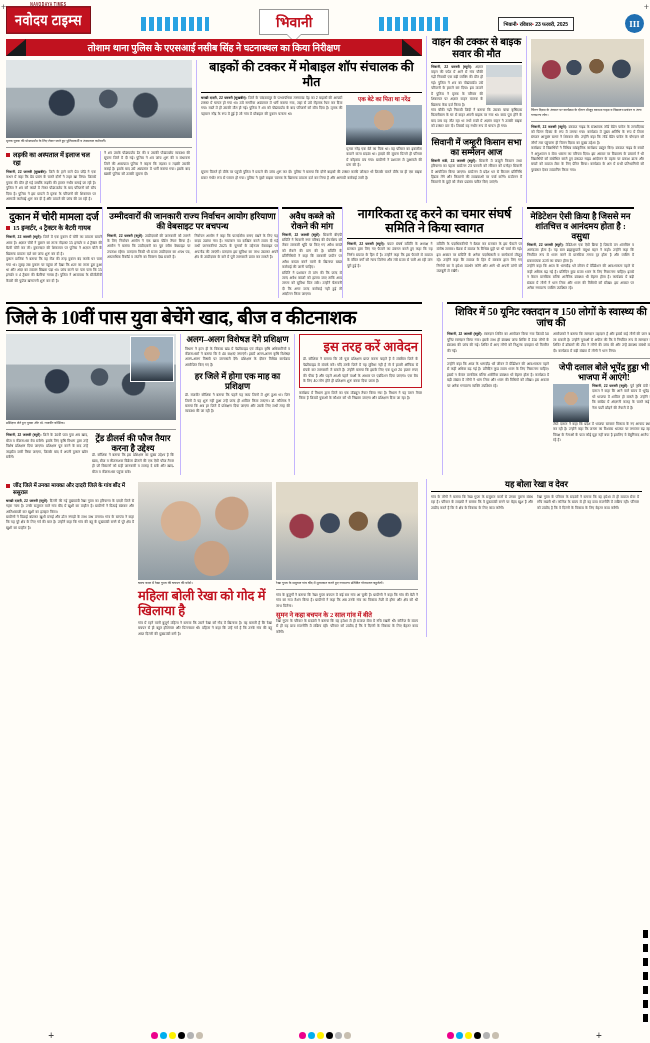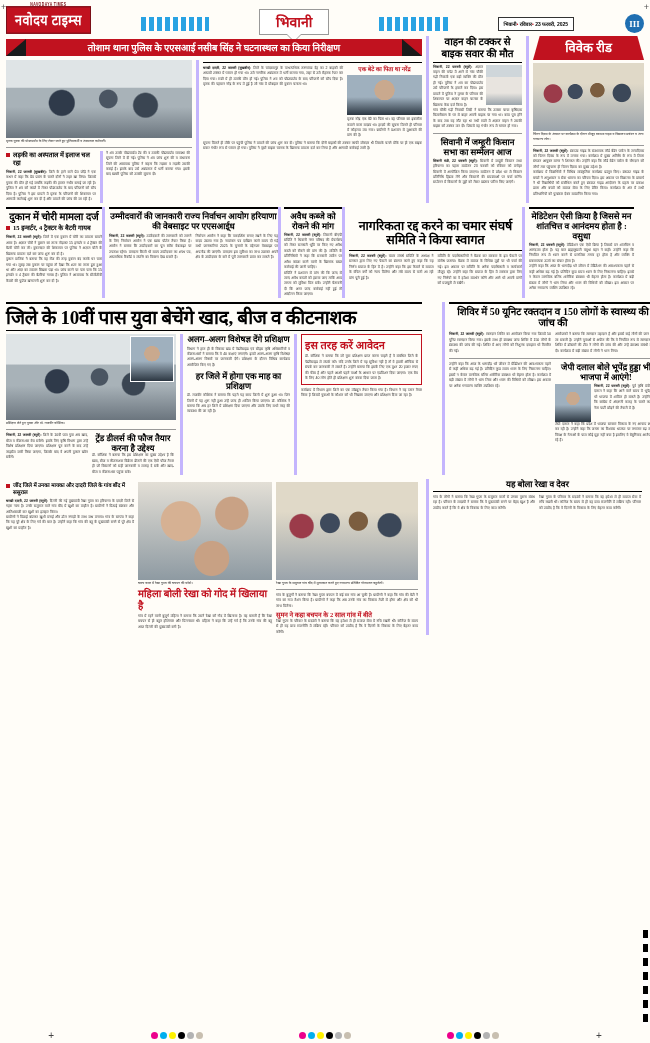--- a/index.html
+++ b/index.html
@@ -102,21 +102,21 @@
   .redhead { color: #c1121f; font-family:"Liberation Serif",serif; font-weight: bold; }
   .bullet { display:flex; gap:3px; align-items:flex-start; font-family:"Liberation Serif",serif; font-weight:bold; font-size:6.5px; line-height:1.25; }
   .bullet:before { content:""; width:4px;height:4px;background:#c1121f; flex:none; margin-top:2px; }
 
   
   .vivek-flag {
     background:#c1121f; color:#fff; font-family:"Liberation Serif",serif; font-weight:bold;
     font-size: 13px; text-align:center; padding: 2px 0 4px; position: relative;
     clip-path: polygon(6% 0, 94% 0, 100% 100%, 0% 100%);
   }
-  .vrule { border-left: 3px solid #c4b5fd; }
+  .vrule { border-left: 1px solid #c4b5fd; }
 
   
   .big-banner { border-top: 2px solid #000; border-bottom: 1px solid #000; padding: 3px 0 2px; }
 
   
   .regstrip { position:absolute; bottom: 2px; left: 0; width: 650px; display:flex; justify-content: space-around; align-items:center; }
   .dots { display:flex; gap: 2px; }
   .dots i { width: 7px; height: 7px; border-radius:50%; display:block; }
   .crossmark { font-size: 10px; color:#444; }
   .edgebar { position:absolute; right: 2px; top: 930px; width: 5px; height: 95px; background: repeating-linear-gradient(180deg,#000 0 8px,#fff 8px 14px); }
@@ -167,20 +167,21 @@
               </div>
             </div>
             <div style="width:90px;" class="vrule">
               <div class="body-txt" style="padding-left:3px;">ने शव उसके पोस्टमार्टम टेंट की व उसकी पोस्टमार्टम व्यवस्था की सूचना जिले में दी गई। पुलिस ने शव जांच शुरू की व संभावना जिले की आसपास पुलिस ने कहना कि लड़का व लड़की उसकी कराई है। इसके बाद उसे अस्पताल में भर्ती कराया गया। इसके बाद खबरी पुलिस को उसकी सूचना दी।</div>
             </div>
           </div>
         </div>
 
         <div style="width:226px;" class="vrule">
           <div style="padding-left:4px;">
+            <h2 class="head h-lg" style="text-align:center;">बाइकों की टक्कर में मोबाइल शॉप संचालक की मौत</h2>
             <div class="rule-thin" style="margin-top:2px;"></div>
             <div class="cols2" style="margin-top:3px;">
               <div style="width:142px;">
                 <div class="body-txt">
                   <span class="dateline">चरखी दादरी, 22 फरवरी (सुखबीर):</span>
                   <span>जिले के चांदबसपुर के पत्थरपंथिक तरुणावट देह का 2 बाइकों की आपसी टक्कर में घायल हो गया था। उसे नागरिक अस्पताल में भर्ती कराया गया, जहां से उसे रोहतक रेफर कर दिया गया। रास्ते में ही उसकी मौत हो गई। पुलिस ने शव को पोस्टमार्टम के बाद परिजनों को सौंप दिया है। मृतक की पहचान नरेंद्र के रूप में हुई है जो गांव में मोबाइल की दुकान चलाता था।</span>
                 </div>
               </div>
               <div style="width:76px;">
                 <div class="redhead" style="font-size:6px;text-align:center;line-height:1.2;">एक बेटे का पिता था नरेंद्र</div>
@@ -207,21 +208,20 @@
       <div class="body-txt">गांव चौकी गढ़ी निवासी जिंदी ने बताया कि उसका चाचा कृषिदास बिजलीबाग के घर से बाहर अपनी बाइक पर गया था। काम पूरा होने के बाद जब वह लौट रहा था तभी रास्ते में अज्ञात वाहन ने उसकी बाइक को टक्कर मार दी। जिससे वह गंभीर रूप से घायल हो गया।</div>
       <div class="hr-d"></div>
       <h2 class="head h-sm" style="text-align:center;">सिवानी में जम्हूरी किसान सभा का सम्मेलन आज</h2>
       <div class="body-txt" style="margin-top:2px;">
         <span class="dateline">सिवानी मंडी, 22 फरवरी (ब्यूरो):</span>
         <span>सिवानी में जम्हूरी किसान सभा हरियाणा का पहला सम्मेलन 23 फरवरी को रविवार को मनोहर सिवानी में आयोजित किया जाएगा। सम्मेलन में प्रदेश भर से किसान प्रतिनिधि हिस्सा लेंगे और किसानों की समस्याओं पर चर्चा करेंगे। सम्मेलन में किसानों के मुद्दों को लेकर प्रस्ताव पारित किए जाएंगे।</span>
       </div>
     </div>
 
     <div class="lead-right vrule" style="padding-left:4px;">
-      <div class="vivek-flag">विवेक रीड</div>
       <div class="photo group" style="height:68px;margin-top:3px;"></div>
       <div class="cap">चिंतन दिवस के अवसर पर कार्यक्रम के दौरान मौजूद स्काउट गाइड व विद्यालय प्रबंधन व अन्य गणमान्य लोग।</div>
       <div class="hr-d"></div>
       <div class="body-txt">
         <span class="dateline">भिवानी, 22 फरवरी (ब्यूरो):</span>
         <span>स्काउट गाइड के संस्थापक लॉर्ड बेडेन पावेल के जन्मदिवस को चिंतन दिवस के रूप में मनाया गया। कार्यक्रम में मुख्य अतिथि के रूप में जिला संगठन आयुक्त सागर ने शिरकत की। उन्होंने कहा कि लॉर्ड बेडेन पावेल के योगदान को लोगों तक पहुंचाना ही चिंतन दिवस का मुख्य उद्देश्य है।</span>
       </div>
       <div class="body-txt">कार्यक्रम में विद्यार्थियों ने विभिन्न सांस्कृतिक कार्यक्रम प्रस्तुत किए। स्काउट गाइड के बच्चों ने अनुशासन व सेवा भावना का परिचय दिया। इस अवसर पर विद्यालय के प्राचार्य ने भी विद्यार्थियों को संबोधित करते हुए स्काउट गाइड आंदोलन के महत्व पर प्रकाश डाला और बच्चों को समाज सेवा के लिए प्रेरित किया। कार्यक्रम के अंत में सभी प्रतिभागियों को पुरस्कार देकर सम्मानित किया गया।</div>
     </div>
   </div>
@@ -238,21 +238,21 @@
       <div class="body-txt" style="margin-top:3px;">
         <span class="dateline">भिवानी, 22 फरवरी (ब्यूरो):</span>
         <span>जिले में एक दुकान में चोरी का मामला सामने आया है। अज्ञात चोरों ने दुकान का ताला तोड़कर 15 इन्वर्टर व 4 ट्रैक्टर की बैटरी चोरी कर ली। दुकानदार की शिकायत पर पुलिस ने अज्ञात चोरों के खिलाफ मामला दर्ज कर जांच शुरू कर दी है।</span>
       </div>
       <div class="body-txt">दुकान मालिक ने बताया कि वह रोज की तरह दुकान बंद करके घर चला गया था। सुबह जब दुकान पर पहुंचा तो देखा कि शटर का ताला टूटा हुआ था और अंदर का सामान बिखरा पड़ा था। जांच करने पर पता चला कि 15 इन्वर्टर व 4 ट्रैक्टर की बैटरियां गायब हैं। पुलिस ने आसपास के सीसीटीवी कैमरों की फुटेज खंगालनी शुरू कर दी है।</div>
     </div>
 
     <div style="width:176px;" class="vrule">
       <div style="padding-left:4px;">
         <div class="rule-top" style="padding-top:2px;">
-          <h2 class="head h-sm" style="text-align:center;">उम्मीदवारों की जानकारी राज्य निर्वाचन आयोग हरियाणा की वेबसाइट पर एएसआई्ध</h2>
+          <h2 class="head h-sm" style="text-align:center;">उम्मीदवारों की जानकारी राज्य निर्वाचन आयोग हरियाणा की वेबसाइट पर बचपन्ध</h2>
         </div>
         <div class="cols2" style="margin-top:3px;">
           <div style="width:84px;" class="body-txt">
             <span class="dateline">भिवानी, 22 फरवरी (ब्यूरो):</span>
             <span>उम्मीदवारों की जानकारी को जानने के लिए निर्वाचन आयोग ने एक खास पोर्टल तैयार किया है। आयोग ने बताया कि उम्मीदवारों का पूरा ब्यौरा वेबसाइट पर उपलब्ध रहेगा। मतदाता किसी भी समय उम्मीदवार का शपथ पत्र, आपराधिक रिकॉर्ड व संपत्ति का विवरण देख सकते हैं।</span>
           </div>
           <div style="width:84px;" class="body-txt">निर्वाचन आयोग ने कहा कि पारदर्शिता बनाए रखने के लिए यह कदम उठाया गया है। नामांकन पत्र दाखिल करते समय दी गई सभी जानकारियां 2025 के चुनावों के मद्देनजर वेबसाइट पर अपलोड की जाएंगी। मतदाता इस सुविधा का लाभ उठाकर अपने क्षेत्र के उम्मीदवार के बारे में पूरी जानकारी प्राप्त कर सकते हैं।</div>
         </div>
       </div>
     </div>
@@ -264,21 +264,21 @@
         </div>
         <div class="body-txt" style="margin-top:2px;">
           <span class="dateline">भिवानी, 22 फरवरी (ब्यूरो):</span>
           <span>सिवानी बीएपी समिति ने भिवानी नगर परिषद की मेयरशिप को लेकर सरकारी भूमि पर किए गए अवैध कब्जे को रोकने की मांग की है। समिति के प्रतिनिधियों ने कहा कि सरकारी जमीन पर अवैध कब्जा करने वालों के खिलाफ सख्त कार्रवाई की जानी चाहिए।</span>
         </div>
         <div class="body-txt">समिति ने प्रशासन से मांग की कि जल्द से जल्द अवैध कब्जों को हटाया जाए ताकि आम जनता को सुविधा मिल सके। उन्होंने चेतावनी दी कि अगर जल्द कार्रवाई नहीं हुई तो आंदोलन किया जाएगा।</div>
       </div>
     </div>
 
     <div style="width:180px;" class="vrule">
-      <div style="padding-left:4px;margin-top:12px;">
+      <div style="padding-left:4px;">
         <h2 class="head h-lg" style="text-align:center;">नागरिकता रद्द करने का चमार संघर्ष समिति ने किया स्वागत</h2>
         <div class="rule-thin" style="margin-top:2px;"></div>
         <div class="cols2" style="margin-top:3px;">
           <div style="width:86px;" class="body-txt">
             <span class="dateline">भिवानी, 22 फरवरी (ब्यूरो):</span>
             <span>चमार संघर्ष समिति के अध्यक्ष ने सरकार द्वारा लिए गए फैसले का स्वागत करते हुए कहा कि यह निर्णय समाज के हित में है। उन्होंने कहा कि इस फैसले से समाज के वंचित वर्गों को न्याय मिलेगा और लंबे समय से चली आ रही मांग पूरी हुई है।</span>
           </div>
           <div style="width:86px;" class="body-txt">समिति के पदाधिकारियों ने बैठक कर सरकार के इस फैसले पर संतोष जताया। बैठक में समाज के विभिन्न मुद्दों पर भी चर्चा की गई। इस अवसर पर समिति के अनेक पदाधिकारी व कार्यकर्ता मौजूद रहे। उन्होंने कहा कि समाज के हित में सरकार द्वारा लिए गए निर्णयों का वे हमेशा समर्थन करेंगे और आगे भी अपनी मांगों को मजबूती से रखेंगे।</div>
         </div>
       </div>
@@ -326,21 +326,21 @@
           <div style="padding-left:4px;">
             <h2 class="head h-sm" style="text-align:center;">अलग–अलग विशेषज्ञ देंगे प्रशिक्षण</h2>
             <div class="body-txt" style="margin-top:2px;">विभाग ने हाल ही के विकास खंड में पेस्टीसाइड एवं सीड्स कृषि अधिकारियों व कीटनाशकों ने बताया कि वे 40 कक्षाएं लगाएंगे। इसमें अलग-अलग कृषि विशेषज्ञ अलग-अलग विषयों पर जानकारी देंगे। प्रशिक्षण के दौरान विभिन्न कार्यक्रम आयोजित किए गए हैं।</div>
             <h2 class="head h-sm" style="text-align:center;margin-top:3px;">हर जिले में होगा एक माह का प्रशिक्षण</h2>
             <div class="body-txt" style="margin-top:2px;">डॉ. राजवीर कौशिक ने बताया कि पहले यह काम जिलों में शुरू हुआ था। जिन जिलों में यह शुरू नहीं हुआ उन्हें जल्द ही शामिल किया जाएगा। डॉ. कौशिक ने बताया कि अब हर जिले में प्रशिक्षण दिया जाएगा और उसके लिए सभी तरह की व्यवस्था की जा रही है।</div>
           </div>
         </div>
         <div style="width:128px;" class="vrule">
           <div style="padding-left:4px;">
             <div class="redbox">
-              <div class="redhead" style="font-size:11px;text-align:left;">इस तरह करें आवेदन</div>
+              <div class="redhead" style="font-size:13px;text-align:right;">इस तरह करें आवेदन</div>
               <div class="body-txt" style="margin-top:2px;">डॉ. कौशिक ने बताया कि जो युवा प्रशिक्षण प्राप्त करना चाहते हैं वे संबंधित जिले के पेस्टीसाइड से संपर्क करें। यदि उनके जिले में यह सुविधा नहीं है तो वे हमारी ऑफिस से संपर्क कर जानकारी ले सकते हैं। उन्होंने बताया कि इसके लिए एक मुश्त 20 हजार रुपए की फीस है और पहले आओ पहले पाओ के आधार पर एडमिशन दिया जाएगा। एक बैच के लिए 40 लोग होते ही प्रशिक्षण शुरू करवा दिया जाता है।</div>
             </div>
             <div class="body-txt" style="margin-top:3px;">कार्यक्रम में विभाग द्वारा जिले का एक मॉड्यूल तैयार किया गया है। विभाग ने यह प्लान तैयार किया है जिसमें युवाओं के कौशल को भी निखारा जाएगा और प्रशिक्षण दिया जा रहा है।</div>
           </div>
         </div>
       </div>
     </div>
 
     <div style="width:216px;" class="vrule">
       <div style="padding-left:4px;">
@@ -382,21 +382,21 @@
             </div>
           <div class="body-txt" style="margin-top:3px;">
             <span class="dateline">चरखी दादरी, 22 फरवरी (ब्यूरो):</span>
             <span>दिल्ली की नई मुख्यमंत्री रेखा गुप्ता का हरियाणा के दादरी जिले से गहरा नाता है। उनके ससुराल वाले गांव बौंद में खुशी का माहौल है। ग्रामीणों ने मिठाई बांटकर और आतिशबाजी कर खुशी का इजहार किया।</span>
           </div>
           <div class="body-txt">ग्रामीणों ने मिठाई बांटकर खुशी मनाई और ढोल नगाड़ों के साथ जश्न मनाया। गांव के सरपंच ने कहा कि यह पूरे क्षेत्र के लिए गर्व की बात है। उन्होंने कहा कि गांव की बहू के मुख्यमंत्री बनने से पूरे क्षेत्र में खुशी का माहौल है।</div>
         </div>
         <div style="width:134px;">
           <div class="photo kids" style="height:98px;"></div>
           <div class="cap">बाल्य काल में रेखा गुप्ता की बचपन की फोटो।</div>
-          <div class="redhead" style="font-size:10px;margin-top:2px;line-height:1.2;">महिला बोली रेखा को गोद में खिलाया है</div>
+          <div class="redhead" style="font-size:13px;margin-top:2px;line-height:1.2;">महिला बोली रेखा को गोद में खिलाया है</div>
           <div class="body-txt" style="margin-top:2px;">गांव में रहने वाली बुजुर्ग महिला ने बताया कि उसने रेखा को गोद में खिलाया है। वह बताती हैं कि रेखा बचपन से ही बहुत होशियार और मिलनसार थी। महिला ने कहा कि उन्हें गर्व है कि उनके गांव की बहू आज दिल्ली की मुख्यमंत्री बनी है।</div>
         </div>
         <div style="width:142px;">
           <div class="photo group" style="height:98px;"></div>
           <div class="cap">रेखा गुप्ता के ससुराल गांव बौंद में मुलाकात करते हुए गणमान्य प्रतिष्ठित गोतमजन बहुजेताें।</div>
           <div class="hr-d"></div>
           <div class="body-txt">गांव के बुजुर्गों ने बताया कि रेखा गुप्ता बचपन में कई बार गांव आ चुकी हैं। ग्रामीणों ने कहा कि गांव की बेटी ने गांव का नाम रोशन किया है। ग्रामीणों ने कहा कि अब उनके गांव का विकास तेजी से होगा और क्षेत्र को भी लाभ मिलेगा।</div>
           <div class="redhead" style="font-size:6.5px;margin-top:2px;line-height:1.2;">सुमन ने कहा बचपन के 2 साल गांव में बीते</div>
           <div class="body-txt">रेखा गुप्ता के परिवार के सदस्यों ने बताया कि वह हमेशा से ही समाज सेवा में रुचि रखती थीं। कॉलेज के समय से ही वह छात्र राजनीति में सक्रिय रहीं। परिवार को उम्मीद है कि वे दिल्ली के विकास के लिए बेहतर काम करेंगी।</div>
         </div>

